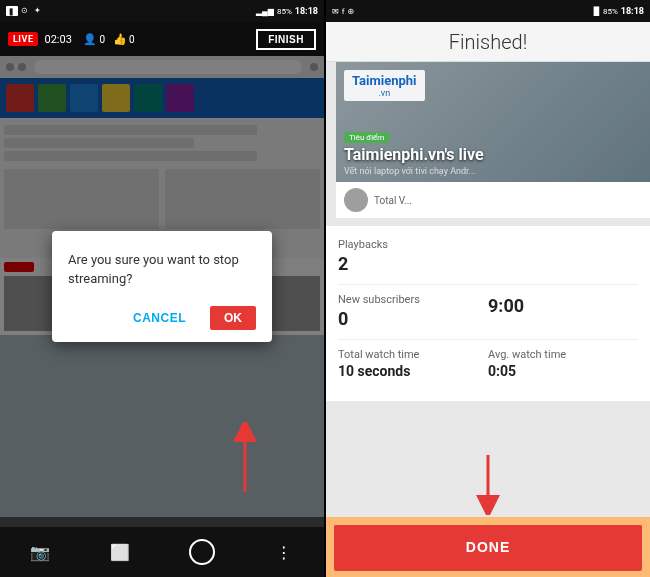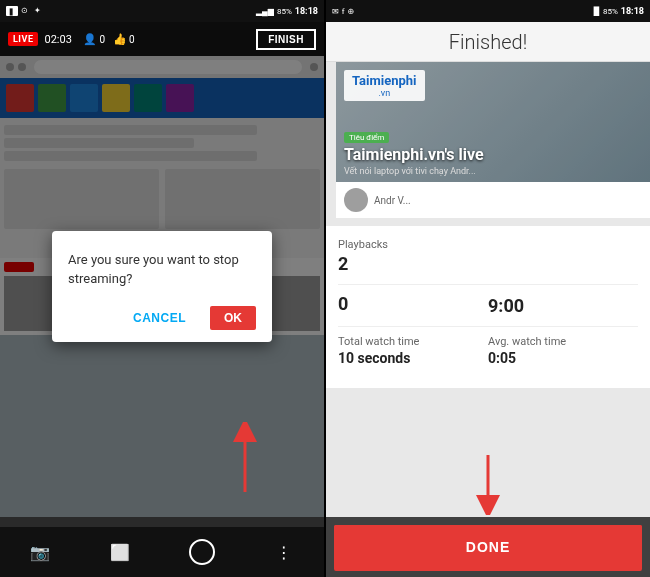--- a/index.html
+++ b/index.html
@@ -426,21 +426,21 @@
       height: 1px;
       background: #eee;
       margin: 8px 0;
     }
 
     
     .done-btn-container {
       position: absolute;
       bottom: 0; left: 0; right: 0;
       height: 60px;
-      background: #404040;
+      background: #fdba74;
       display: flex;
       align-items: center;
       justify-content: center;
       padding: 8px;
     }
     .done-btn {
       width: 100%;
       height: 44px;
       background: #e53935;
       color: #fff;
@@ -604,32 +604,33 @@
           <div class="logo-text-vn">.vn</div>
         </div>
         <div class="video-thumb-text">
           <span class="video-label">Tiêu điểm</span>
           <div class="video-title-main">Taimienphi.vn's live</div>
           <div class="video-subtitle">Vết nói laptop với tivi chạy Andr...</div>
         </div>
       </div>
       <div class="video-meta">
         <div class="video-avatar"></div>
-        <span class="video-channel">Andr V...</span>
+        <span class="video-channel">Total V...</span>
       </div>
     </div>
 
     <div class="stats-area">
       <div class="stat-row">
         <div class="stat-label">Playbacks</div>
         <div class="stat-value">2</div>
       </div>
       <div class="stat-divider"></div>
       <div class="stat-row-double">
         <div class="stat-col">
+          <div class="stat-label">New subscribers</div>
           <div class="stat-value">0</div>
         </div>
         <div class="stat-col">
           <div class="stat-label"></div>
           <div class="stat-value">9:00</div>
         </div>
       </div>
       <div class="stat-divider"></div>
       <div class="stat-row-double">
         <div class="stat-col">

